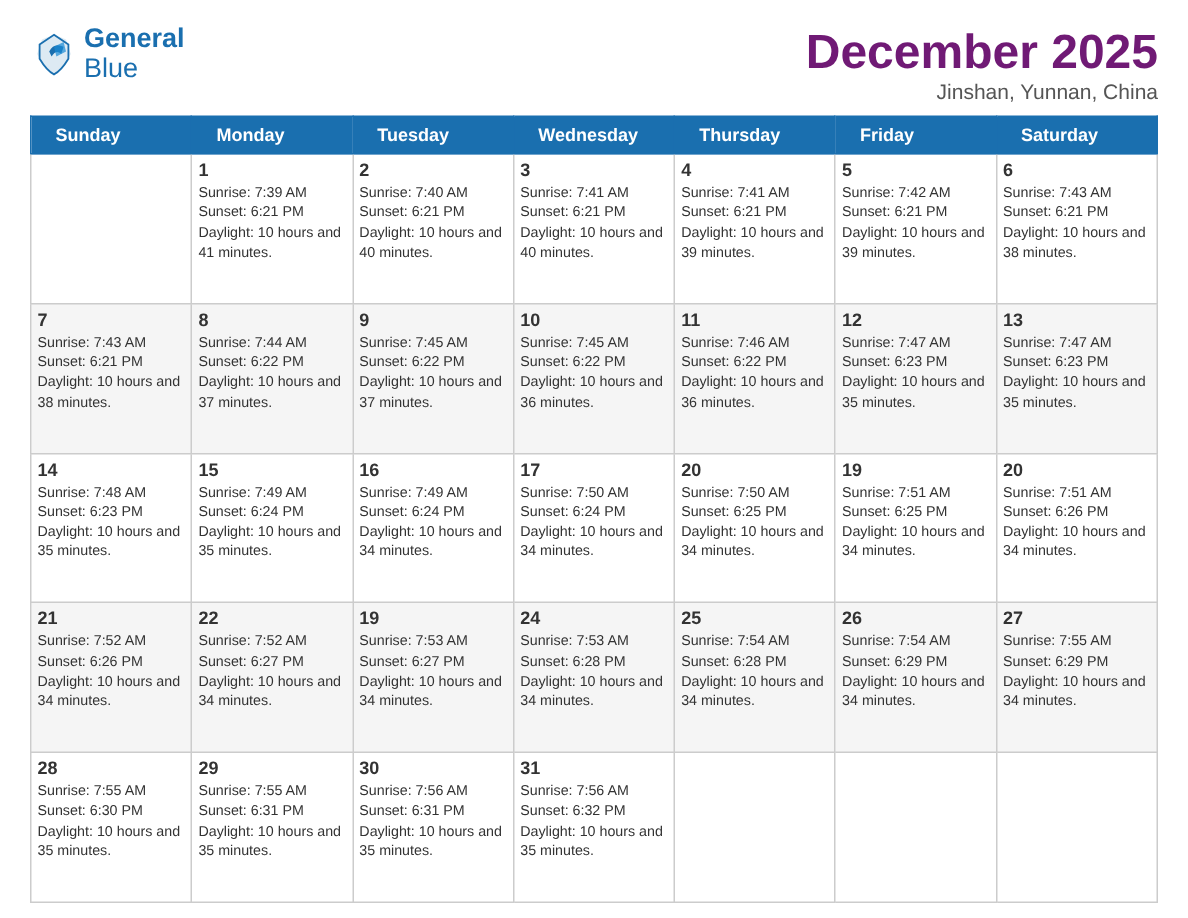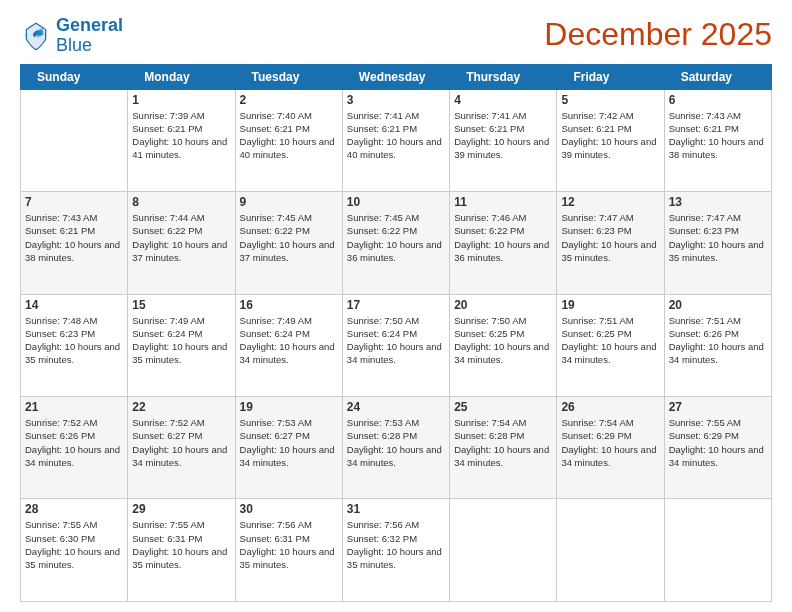--- a/index.html
+++ b/index.html
@@ -40,22 +40,22 @@
     }
     .logo-icon {
       width: 32px;
       height: 32px;
     }
     .title-block {
       text-align: right;
     }
     .month-title {
       font-size: 32px;
-      font-weight: normal;
-      color: #c2410c;
+      font-weight: bold;
+      color: #701a75;
     }
     .location {
       font-size: 14px;
       color: #555;
     }
     .calendar {
       flex: 1;
       border: 1px solid #ccc;
       border-collapse: collapse;
       width: 100%;
@@ -116,20 +116,21 @@
         <path d="M16 18 Q20 10 28 14 L26 20 Q22 16 18 22 Z" fill="#1a6faf"></path>
         <path d="M20 14 L28 10 L30 18 L22 22 Z" fill="#1a8ad4" opacity="0.7"></path>
       </svg>
       <div class="logo-text">
         <div><span>General</span></div>
         <div><span style="color:#1a6faf;font-weight:normal;">Blue</span></div>
       </div>
     </div>
     <div class="title-block">
       <div class="month-title">December 2025</div>
+      <div class="location">Jinshan, Yunnan, China</div>
     </div>
   </div>
 
   <table class="calendar">
     <thead>
       <tr>
       <th>Sunday</th>
           <th>Monday</th>
           <th>Tuesday</th>
           <th>Wednesday</th>

